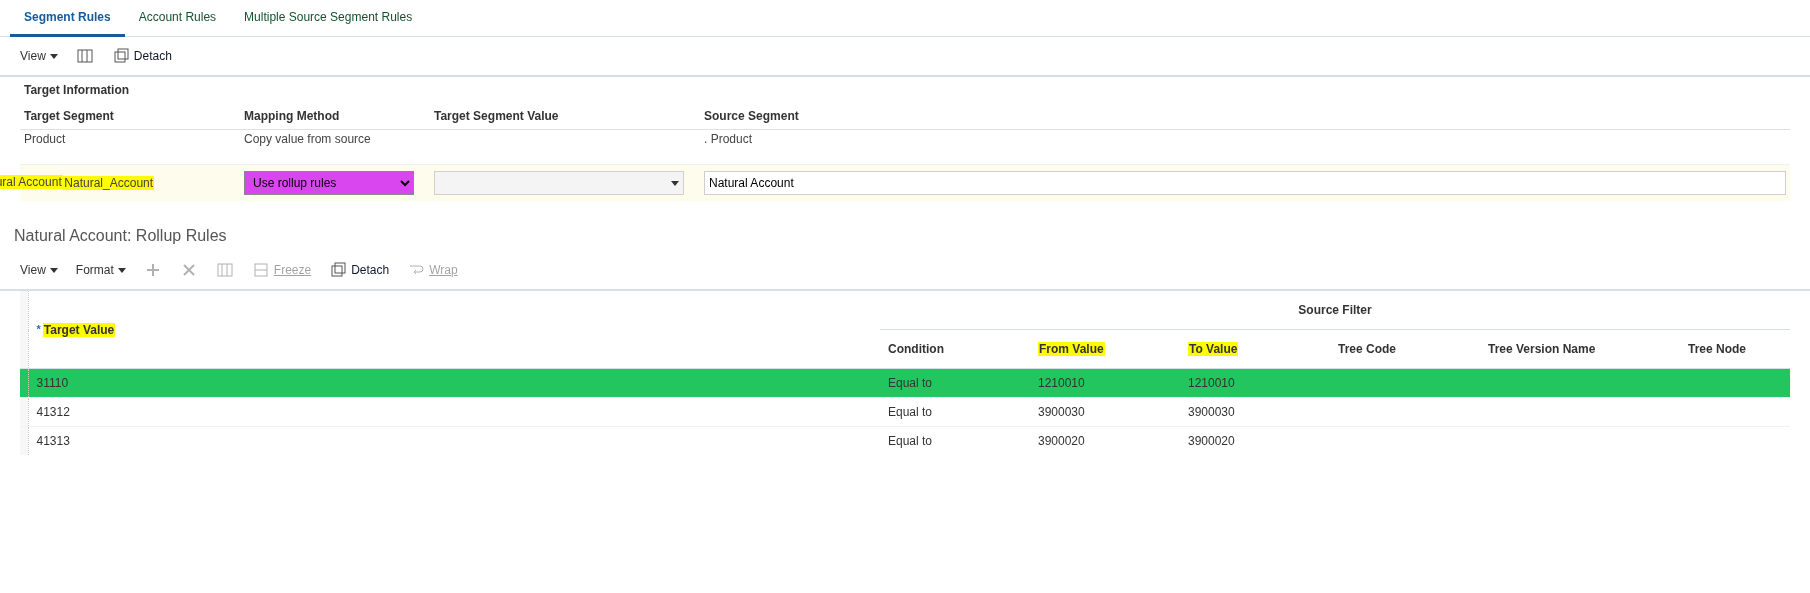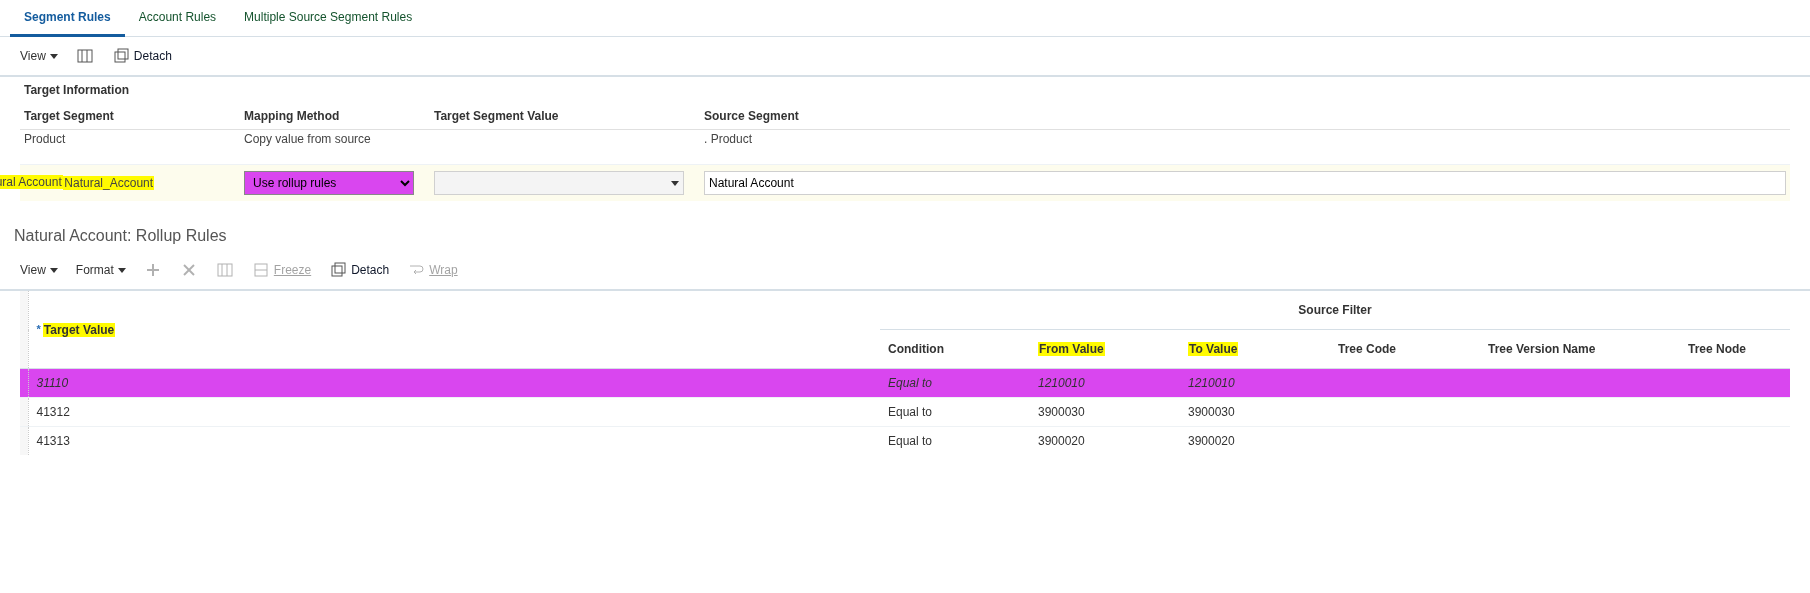--- a/index.html
+++ b/index.html
@@ -149,21 +149,21 @@
     padding: 12px 8px;
     border-bottom: 1px solid #d6dfe6;
   }
   .rollup-table th.center-head { text-align: center; }
   .rollup-table td {
     padding: 7px 8px;
     font-size: 12px;
     color: #333;
     border-top: 1px solid #eef2f5;
   }
-  .rollup-table tbody tr.selrow td { background: #d946ef; font-style: italic; }
+  .rollup-table tbody tr.selrow td { background: #22c55e; }
   .rollup-table .left-gutter {
     width: 8px;
     background: #f7f7f7;
     border-right: 1px dotted #ccc;
     padding:0;
   }
   .star { color: #2a6db4; font-size: 11px; vertical-align: top; margin-right: 2px;}
 </style>
 </head>
 <body>

